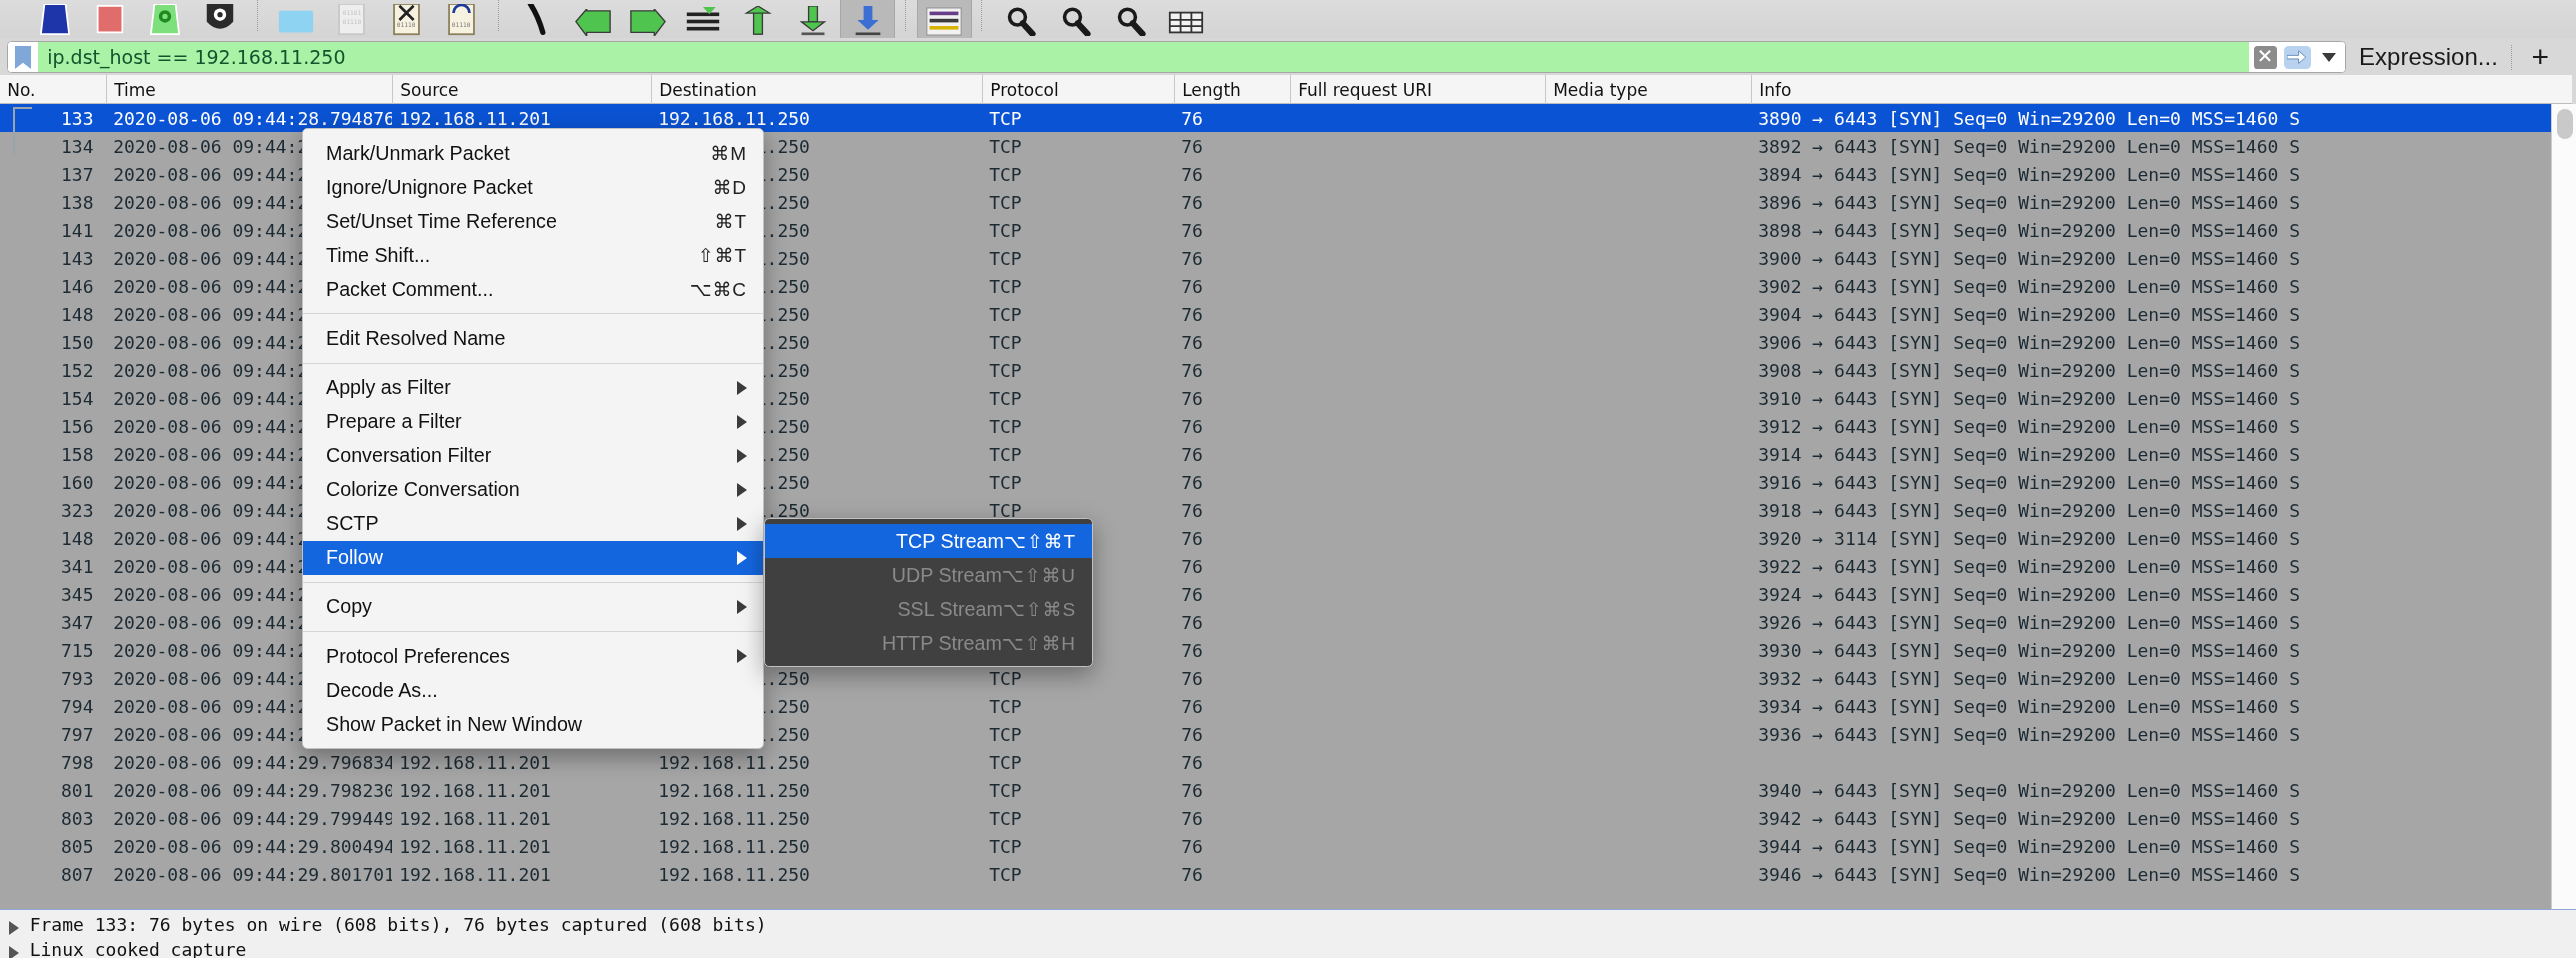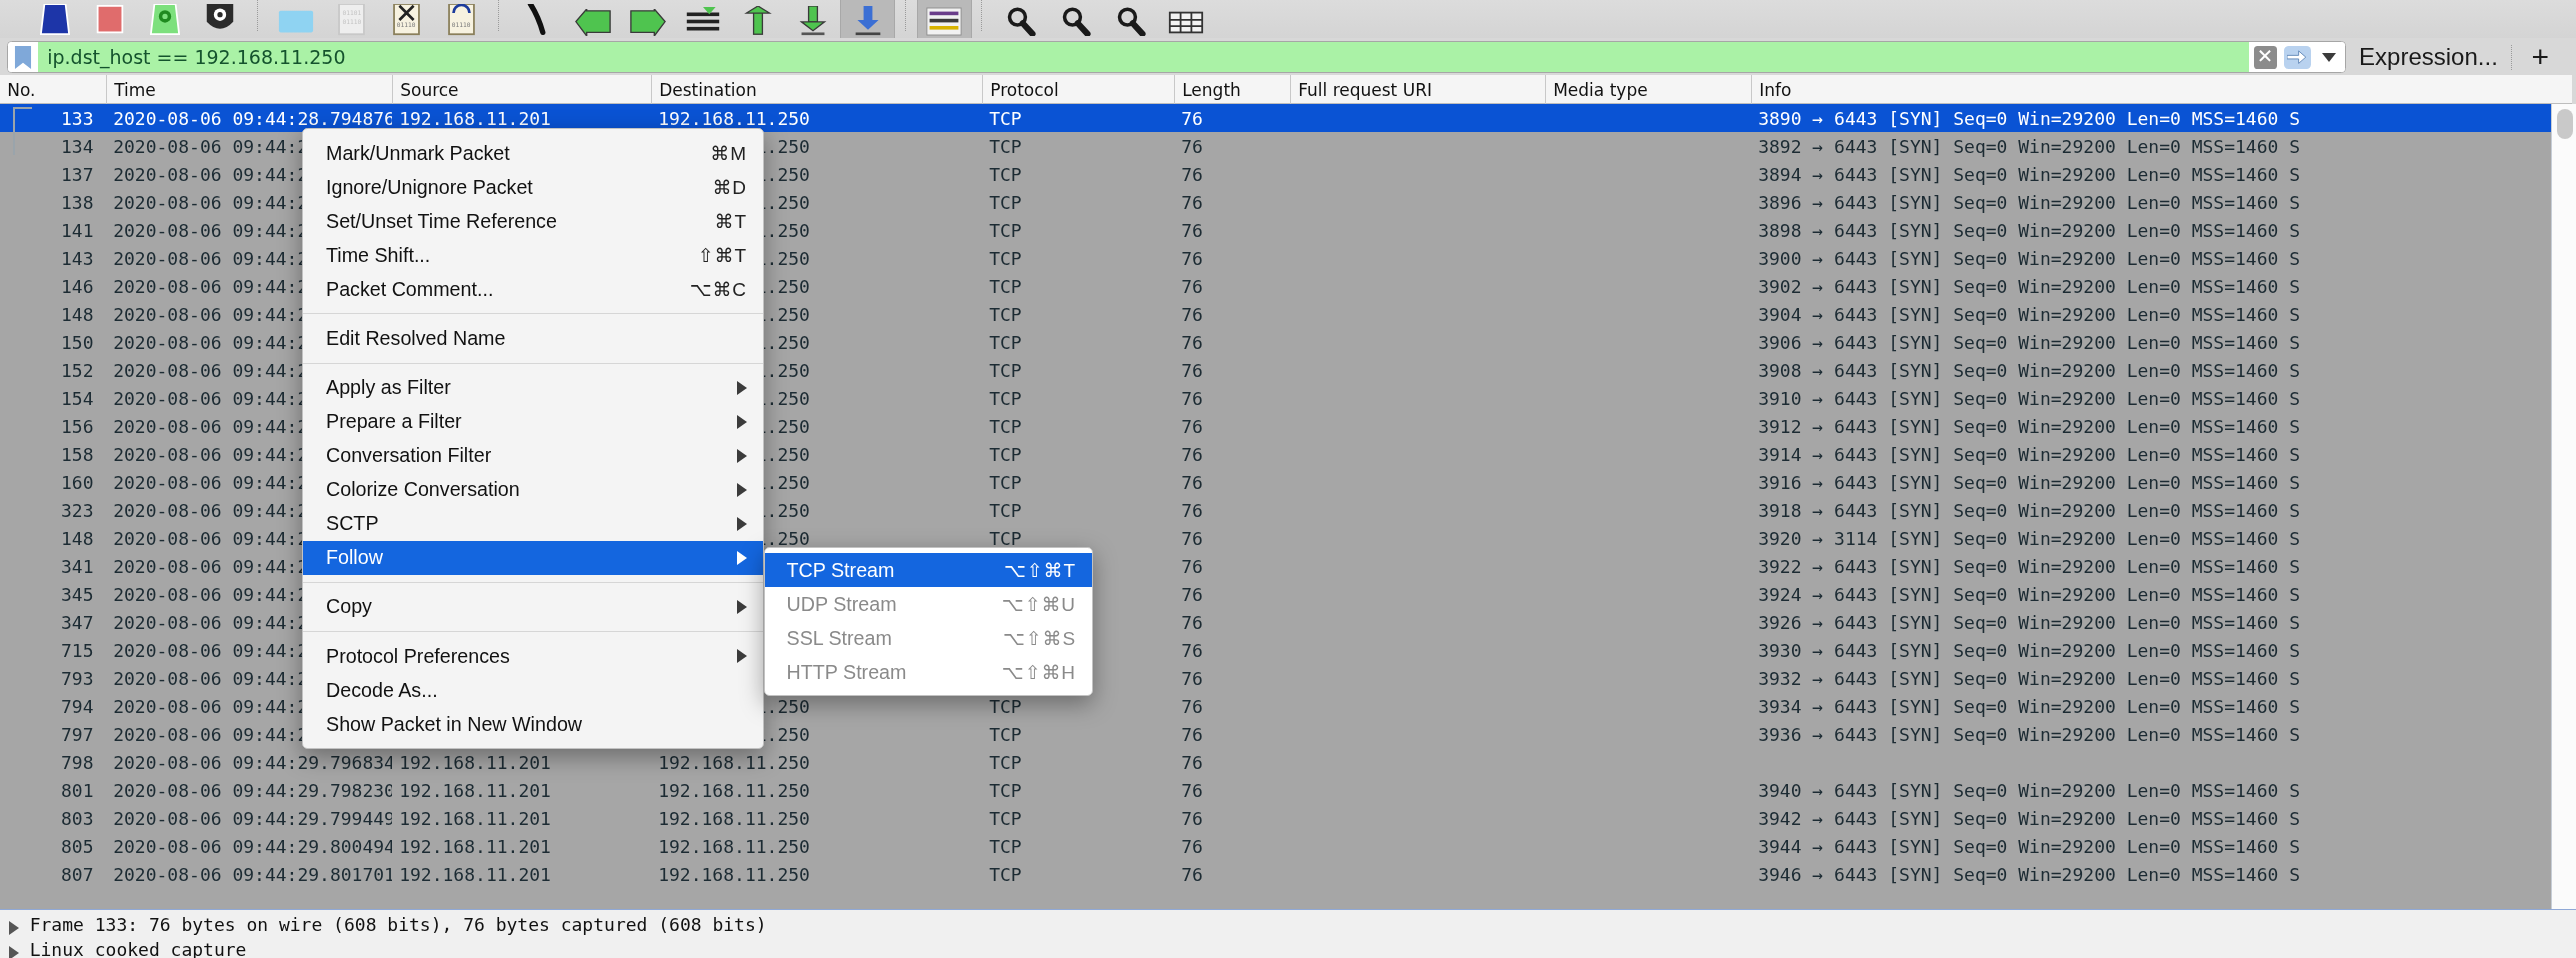--- a/index.html
+++ b/index.html
@@ -179,25 +179,26 @@
   .mi .arrow {
     width: 0; height: 0; border-top: 7.2px solid transparent;
     border-bottom: 7.2px solid transparent; border-left: 10.7px solid #3b3b3b;
     margin-left: 14.3px;
   }
   .mi.hl .arrow { border-left-color: #ffffff; }
   .msep { height: 0.9px; background: #d6d6d6; margin: 7.2px 0; }
 
   
   .submenu {
-    position: absolute; left: 764px; top: 547px; width: 329px;
-    background: #ffffff; border: 0.9px solid #c2c2c2; border-radius: 5.4px;
+    position: absolute; left: 764px; top: 518px; width: 329px;
+    background: #404040; border: 0.9px solid #c2c2c2; border-radius: 5.4px;
     box-shadow: 0 7.2px 23px rgba(0,0,0,0.35);
     padding: 5.4px 0; z-index: 60;
     font-family: "Liberation Sans", sans-serif;
+    text-align: right;
   }
   .smi {
     height: 34px; display: flex; align-items: center;
     padding: 0 16px 0 21.5px; font-size: 19.7px; color: #8a8a8a;
     white-space: nowrap;
   }
   .smi.hl { background: #1466df; color: #ffffff; }
   .smi .lbl { flex: 1 1 auto; }
   .smi .sc { font-size: 19px; letter-spacing: 0.9px; }
 </style>

